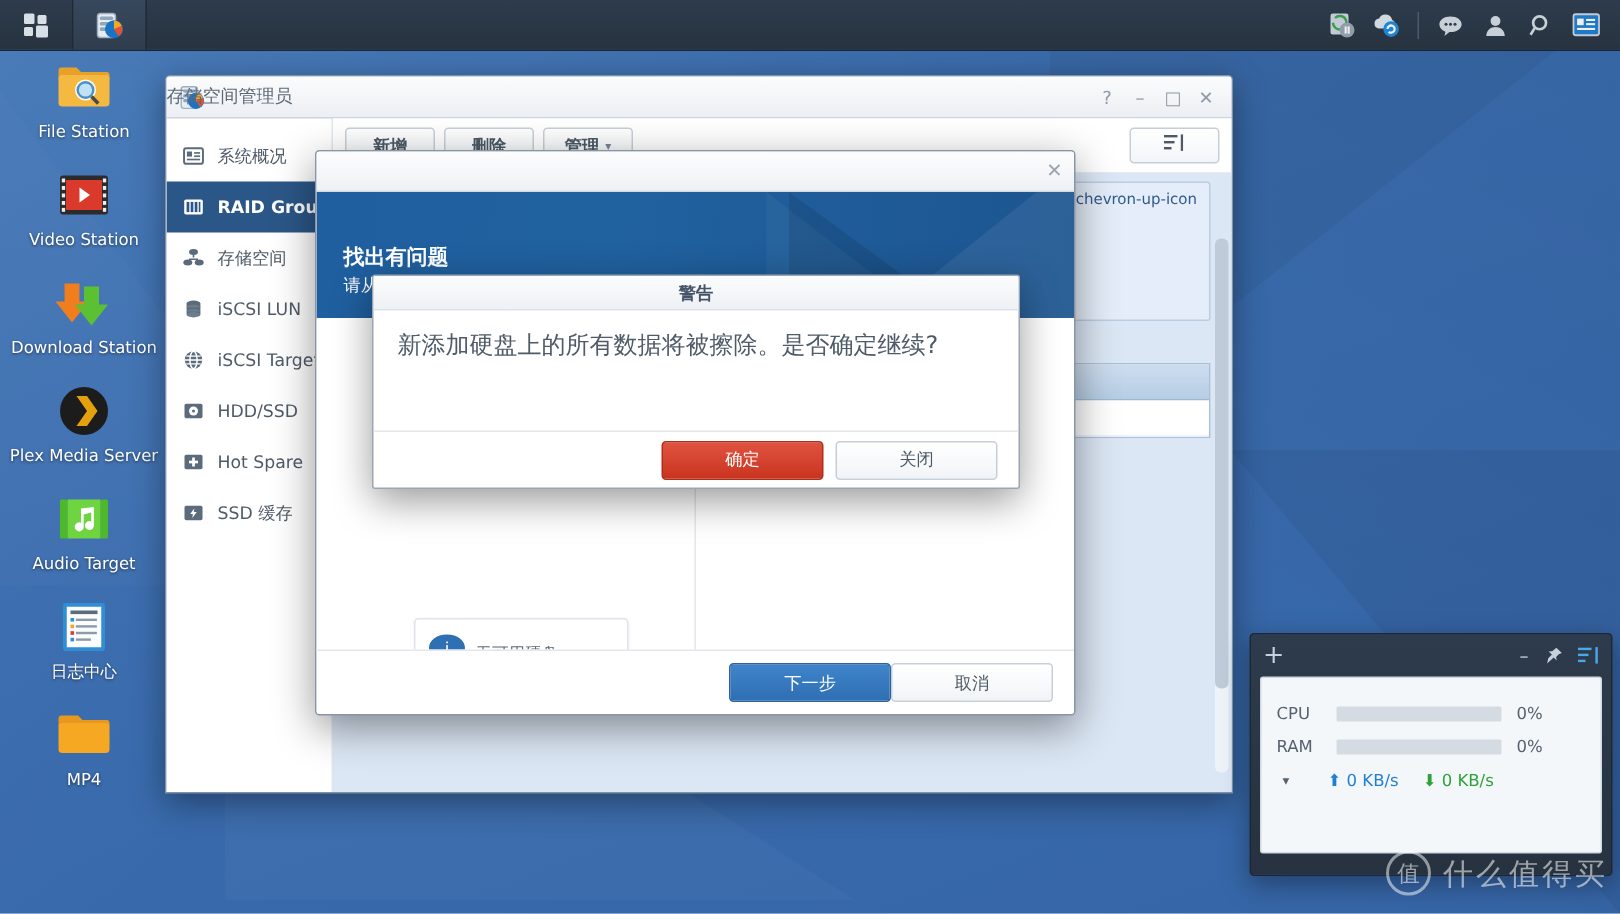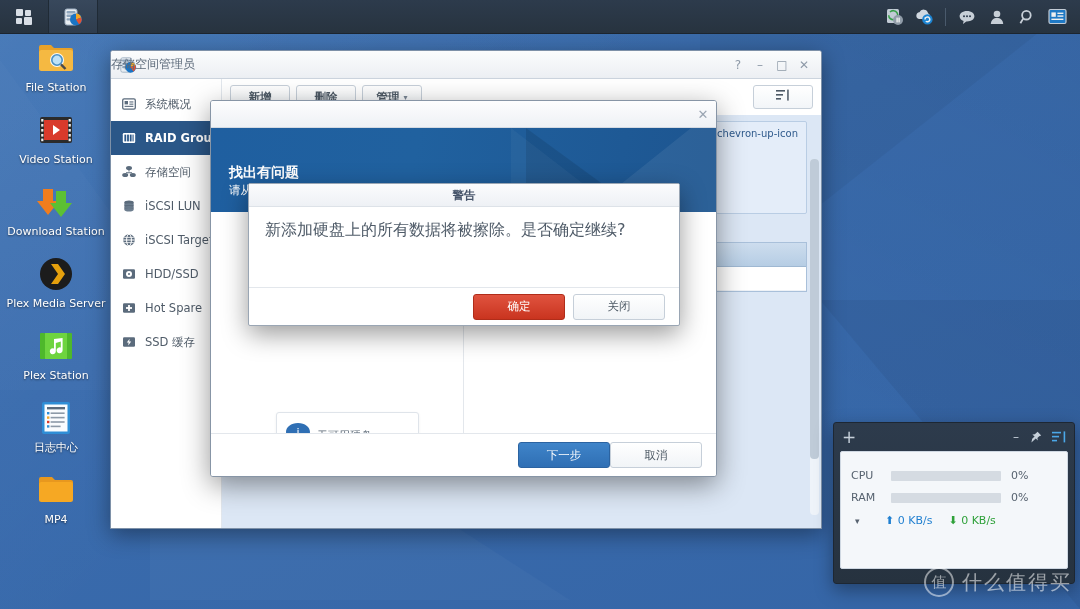--- a/index.html
+++ b/index.html
@@ -146,21 +146,21 @@
     position:absolute;left:65px;top:200px;width:125px;height:44px;background:#fff;
     border:1px solid #dfe4ea;border-radius:3px;display:flex;align-items:center;gap:6px;padding:0 8px;
     box-shadow:0 1px 3px rgba(0,0,0,.06);
   }
   .empty-card .t{color:#5b6876;font-size:11px;}
   #wiz-foot{
     position:absolute;left:0;right:0;bottom:0;height:42px;border-top:1px solid #e3e7ec;
     display:flex;align-items:center;justify-content:flex-end;padding-right:14px;background:#fff;
   }
   .btn{
-    height:24px;min-width:62px;padding:0 14px;border-radius:3px;font-size:11.5px;
+    height:24px;min-width:62px;padding:0 22px;border-radius:3px;font-size:11.5px;
     display:flex;align-items:center;justify-content:center;cursor:default;text-align:center;
   }
   .btn.primary{background:linear-gradient(180deg,#3f84c9 0%,#2f6fb4 100%);border:1px solid #2b63a1;color:#fff;}
   .btn.plain{background:linear-gradient(180deg,#ffffff 0%,#f1f4f7 100%);border:1px solid #c6cfd9;color:#4d5965;}
   .btn.danger{background:linear-gradient(180deg,#e0533f 0%,#c9341f 100%);border:1px solid #b02d1a;color:#fff;}
 
   
   #warn{
     position:absolute;left:248px;top:183px;width:430px;height:141px;
     background:#fff;border:1px solid #9aa6b4;border-radius:2px;
@@ -353,21 +353,21 @@
 
   <div class="sc">
     <div class="ico">
       <svg width="34" height="30" viewBox="0 0 34 30">
         <rect x="1" y="2" width="5" height="26" rx="1" fill="#4eb82b"></rect>
         <rect x="28" y="2" width="5" height="26" rx="1" fill="#4eb82b"></rect>
         <rect x="6" y="2" width="22" height="26" fill="#6ed43f"></rect>
         <path d="M15 8 v9.5 a3 3 0 1 0 1.8 2.7 V12 l5 -1.4 v6 a3 3 0 1 0 1.8 2.7 V7 Z" fill="#fff"></path>
       </svg>
     </div>
-    <div class="lb">Plex Station</div>
+    <div class="lb">Audio Target</div>
   </div>
 
   <div class="sc">
     <div class="ico">
       <svg width="30" height="34" viewBox="0 0 30 34">
         <rect x="1" y="1" width="28" height="32" rx="2" fill="#2f8ed6"></rect>
         <rect x="3.5" y="3.5" width="23" height="27" fill="#fafcfe"></rect>
         <rect x="6" y="6" width="18" height="2.4" fill="#5b6b7c"></rect>
         <g>
           <rect x="6" y="11" width="2.4" height="2.4" fill="#2f8ed6"></rect>

